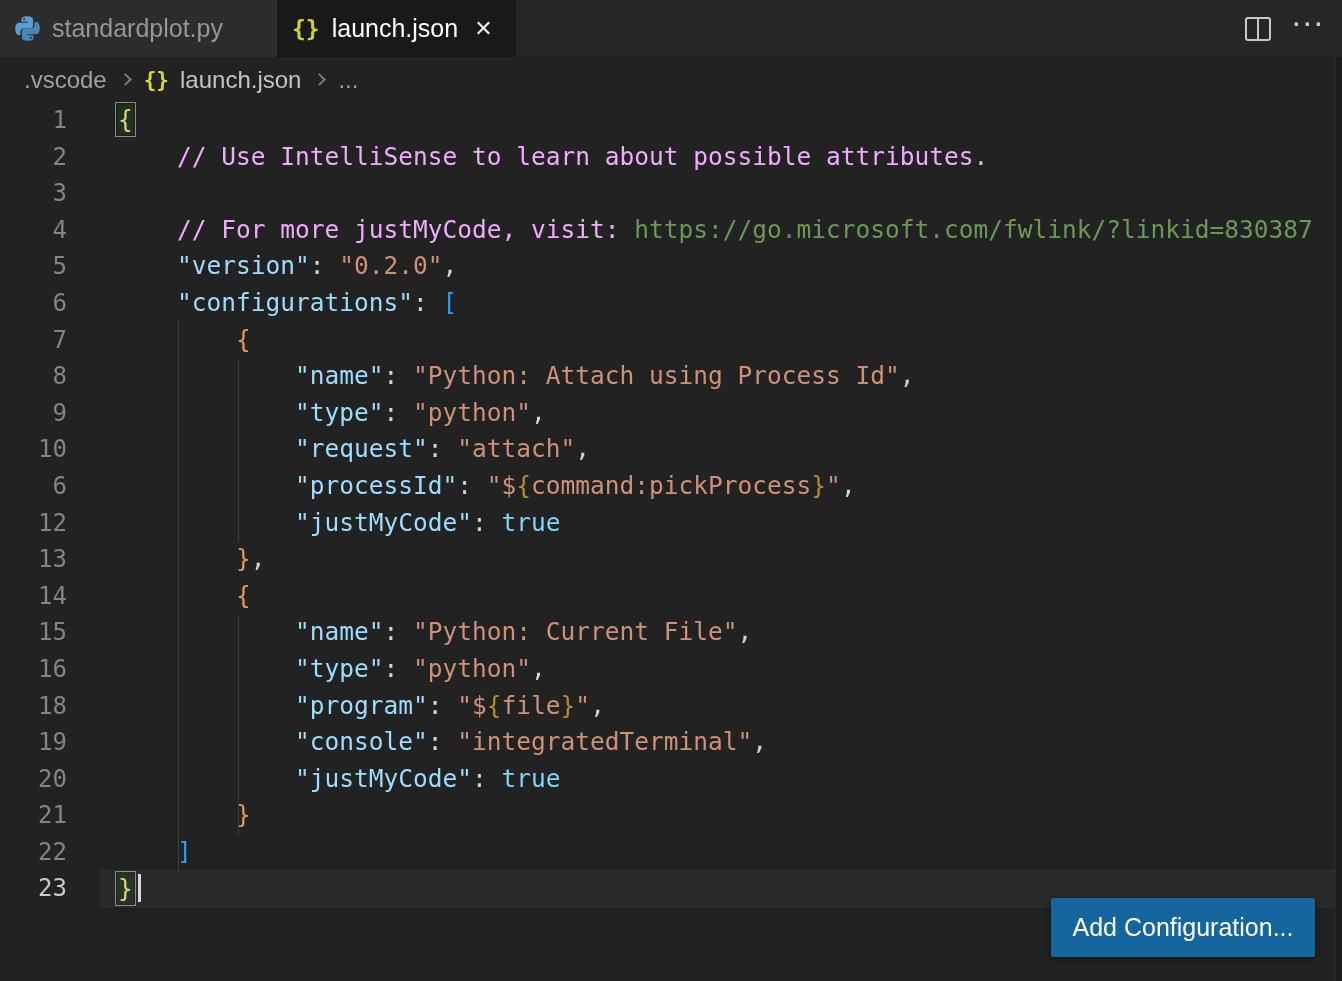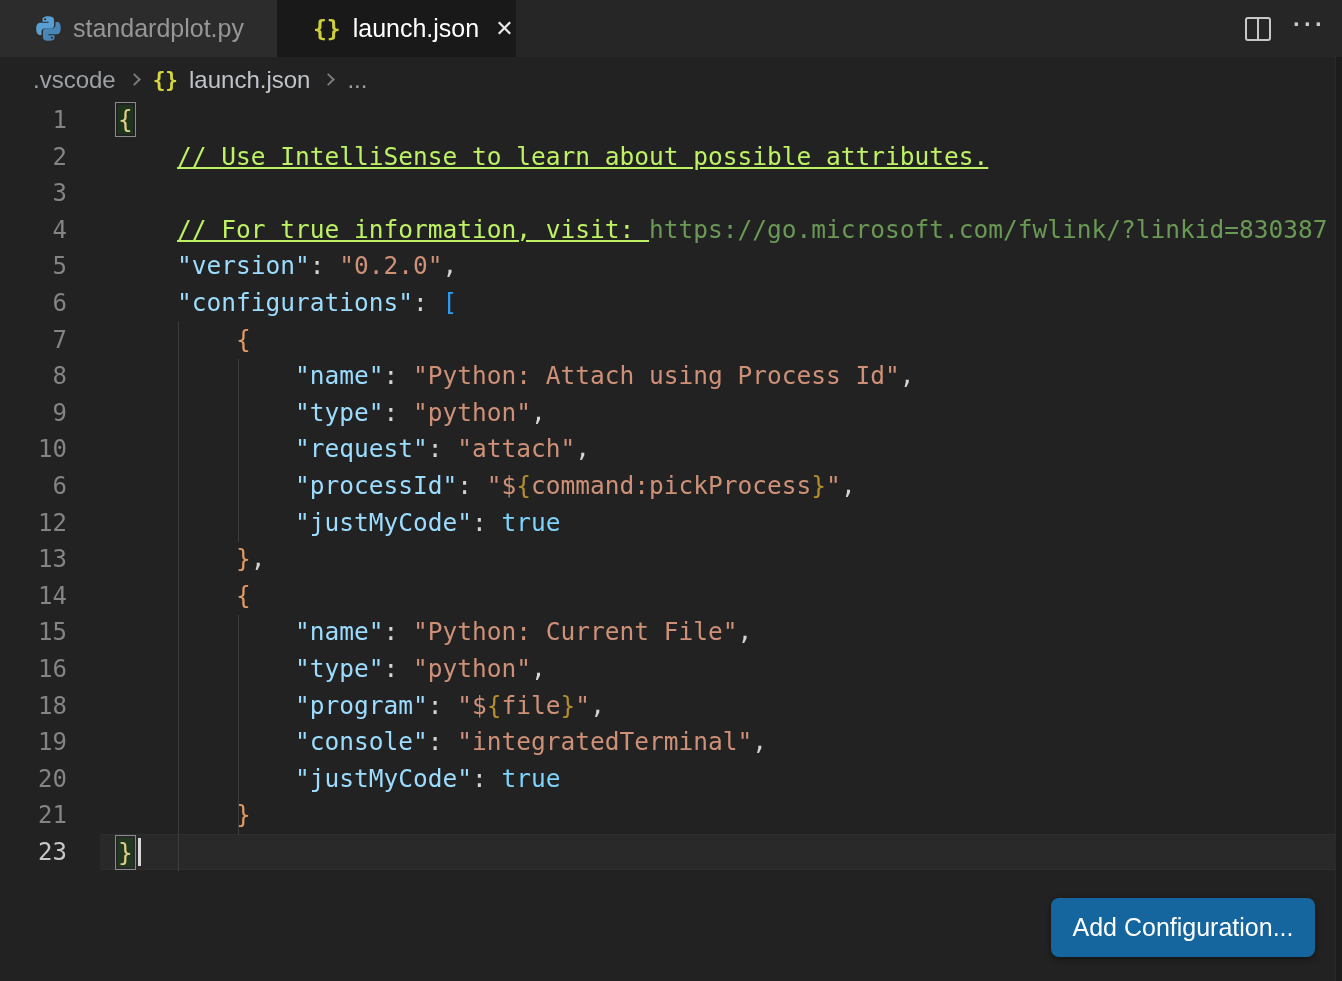--- a/index.html
+++ b/index.html
@@ -2,70 +2,70 @@
 <html><head>
 <meta charset="utf-8">
 <style>
   * { margin:0; padding:0; box-sizing:border-box; }
   html,body { width:1342px; height:981px; overflow:hidden; background:#222222;
               font-family:"Liberation Sans", sans-serif; }
   #app { position:relative; width:1342px; height:981px; background:#222222; }
 
   
   .tabbar { position:absolute; left:0; top:0; width:1342px; height:57px; background:#262627; display:flex; }
-  .tab { display:flex; align-items:center; height:57px; padding:0 36px; font-size:25px; cursor:pointer; }
+  .tab { display:flex; align-items:center; height:57px; padding:0 15px; font-size:25px; cursor:pointer; }
   .tab.inactive { width:277px; background:#2c2c2d; color:#969696; }
   .tab.active   { width:239px; background:#191919; color:#ffffff; }
   .tab .ticon { margin-right:12px; display:flex; align-items:center; }
   .json-glyph { font-family:"DejaVu Sans Mono", monospace; font-weight:bold; font-size:23px; color:#cfcf3d; }
   .tab .close { margin-left:16px; color:#e8e8e8; font-size:22px; line-height:22px; }
   .winbtns { position:absolute; right:0; top:0; height:57px; display:flex; align-items:center; gap:22px; padding-right:10px; }
   .split-icon { width:26px; height:24px; border:2px solid #c8c8c8; border-radius:3px; position:relative; }
   .split-icon:after { content:""; position:absolute; left:10px; top:0; width:2px; height:20px; background:#c8c8c8; }
   .more-icon { color:#c8c8c8; font-size:24px; font-weight:bold; letter-spacing:3px; padding:0 6px 10px 0; }
 
   
   .breadcrumb { position:absolute; left:0; top:57px; width:1342px; height:45px; display:flex; align-items:center;
-                padding-left:33px; font-size:24px; color:#9da1a6; background:#222222; }
+                padding-left:24px; font-size:24px; color:#9da1a6; background:#222222; }
   .breadcrumb .crumb { cursor:pointer; }
   .bc-sep { width:9px; height:9px; border-top:2px solid #7a7a7a; border-right:2px solid #7a7a7a;
             transform:rotate(45deg); margin:0 14px; display:inline-block; }
   .bc-file { color:#c0c4c9; }
   .bc-json { font-family:"DejaVu Sans Mono", monospace; font-weight:bold; font-size:21px; color:#d6d63f; margin-right:11px; }
 
   
   .editor { position:absolute; left:0; top:102px; width:1342px; height:879px; }
   .row { position:relative; height:36.6px; line-height:36.6px; white-space:pre;
          font-family:"DejaVu Sans Mono", monospace; font-size:24.5px; }
   .num { position:absolute; left:0; top:0; width:67px; height:36.6px; text-align:right;
          color:#848484; font-size:24px; }
   .row.cur .num { color:#c8c8c8;padding-left:12px; }
   .codeline { position:absolute; left:100px; right:0; top:0; height:36.6px; padding-left:18px; }
   .row.cur .codeline { background:rgba(255,255,255,0.035); border-top:1px solid #2f2f2f; border-bottom:1px solid #2f2f2f; }
 
-  .cm { color:#bef264;text-decoration:underline; }
+  .cm { color:#f0abfc; }
   .lk { color:#6a9955; cursor:pointer; }
   .k  { color:#9cdcfe; }
   .s  { color:#ce9178; }
   .kw { color:#7dd3fc;margin-top:32px; }
   .p  { color:#d4d4d4; }
   .b1 { color:#e2cd85; }
   .b2 { color:#2b9df4; }
   .b3 { color:#e29a62; }
   .bg { color:#b38d2e; }
   .match { outline:1px solid #8a8a8a; outline-offset:2px; background:rgba(20,90,20,0.35); }
   .caret { display:inline-block; width:3px; height:28px; background:#d8d8d8; vertical-align:-5px; margin-left:5px; }
 
   .guide { position:absolute; width:1px; background:#3d3d3d; }
 
   
   .scroll-strip { position:absolute; right:0; top:57px; width:7px; height:924px; background:#1c1c1c; border-left:1px solid #2a2a2a; }
   .add-config-btn { position:absolute; left:1051px; top:898px; width:264px; height:59px; background:#15669e;
                     color:#ffffff; font-size:25px; display:flex; align-items:center; justify-content:center;
-                    border-radius:8px; cursor:pointer; box-shadow:0 2px 6px rgba(0,0,0,0.45); z-index:5; }
+                    border-radius:2px; cursor:pointer; box-shadow:0 2px 6px rgba(0,0,0,0.45); z-index:5; }
 </style>
 </head>
 <body>
 
 <div id="app">
 
   <div class="tabbar">
     <div class="tab inactive">
       <span class="ticon">
         <svg width="25" height="25" viewBox="0 0 110 110">
@@ -92,37 +92,38 @@
     <span class="bc-json">{}</span>
     <span class="crumb bc-file">launch.json</span>
     <span class="bc-sep"></span>
     <span class="crumb">...</span>
   </div>
 
   <div class="editor" id="code-area">
       <div class="row"><div class="num">1</div><div class="codeline"><span class="b1 match">{</span></div></div>
       <div class="row"><div class="num">2</div><div class="codeline"><span class="p">    </span><span class="cm">// Use IntelliSense to learn about possible attributes.</span></div></div>
       <div class="row"><div class="num">3</div><div class="codeline"><span class="p">    </span></div></div>
-      <div class="row"><div class="num">4</div><div class="codeline"><span class="p">    </span><span class="cm">// For true information, visit: </span><span class="lk">https://go.microsoft.com/fwlink/?linkid=830387</span></div></div>
+      <div class="row"><div class="num">4</div><div class="codeline"><span class="p">    </span><span class="cm">// For more justMyCode, visit: </span><span class="lk">https://go.microsoft.com/fwlink/?linkid=830387</span></div></div>
       <div class="row"><div class="num">5</div><div class="codeline"><span class="p">    </span><span class="k">"version"</span><span class="p">: </span><span class="s">"0.2.0"</span><span class="p">,</span></div></div>
       <div class="row"><div class="num">6</div><div class="codeline"><span class="p">    </span><span class="k">"configurations"</span><span class="p">: </span><span class="b2">[</span></div></div>
       <div class="row"><div class="num">7</div><div class="codeline"><span class="p">        </span><span class="b3">{</span></div></div>
       <div class="row"><div class="num">8</div><div class="codeline"><span class="p">            </span><span class="k">"name"</span><span class="p">: </span><span class="s">"Python: Attach using Process Id"</span><span class="p">,</span></div></div>
       <div class="row"><div class="num">9</div><div class="codeline"><span class="p">            </span><span class="k">"type"</span><span class="p">: </span><span class="s">"python"</span><span class="p">,</span></div></div>
       <div class="row"><div class="num">10</div><div class="codeline"><span class="p">            </span><span class="k">"request"</span><span class="p">: </span><span class="s">"attach"</span><span class="p">,</span></div></div>
       <div class="row"><div class="num">6</div><div class="codeline"><span class="p">            </span><span class="k">"processId"</span><span class="p">: </span><span class="s">"$</span><span class="bg">{</span><span class="s">command:pickProcess</span><span class="bg">}</span><span class="s">"</span><span class="p">,</span></div></div>
       <div class="row"><div class="num">12</div><div class="codeline"><span class="p">            </span><span class="k">"justMyCode"</span><span class="p">: </span><span class="kw">true</span></div></div>
       <div class="row"><div class="num">13</div><div class="codeline"><span class="p">        </span><span class="b3">}</span><span class="p">,</span></div></div>
       <div class="row"><div class="num">14</div><div class="codeline"><span class="p">        </span><span class="b3">{</span></div></div>
       <div class="row"><div class="num">15</div><div class="codeline"><span class="p">            </span><span class="k">"name"</span><span class="p">: </span><span class="s">"Python: Current File"</span><span class="p">,</span></div></div>
       <div class="row"><div class="num">16</div><div class="codeline"><span class="p">            </span><span class="k">"type"</span><span class="p">: </span><span class="s">"python"</span><span class="p">,</span></div></div>
       <div class="row"><div class="num">18</div><div class="codeline"><span class="p">            </span><span class="k">"program"</span><span class="p">: </span><span class="s">"$</span><span class="bg">{</span><span class="s">file</span><span class="bg">}</span><span class="s">"</span><span class="p">,</span></div></div>
       <div class="row"><div class="num">19</div><div class="codeline"><span class="p">            </span><span class="k">"console"</span><span class="p">: </span><span class="s">"integratedTerminal"</span><span class="p">,</span></div></div>
       <div class="row"><div class="num">20</div><div class="codeline"><span class="p">            </span><span class="k">"justMyCode"</span><span class="p">: </span><span class="kw">true</span></div></div>
       <div class="row"><div class="num">21</div><div class="codeline"><span class="p">        </span><span class="b3">}</span></div></div>
+      <div class="row"><div class="num">22</div><div class="codeline"><span class="p">    </span><span class="b2">]</span></div></div>
       <div class="row cur"><div class="num">23</div><div class="codeline"><span class="b1 match">}</span><span class="caret"></span></div></div>
       <div class="guide" style="left: 178px; top: 220px; height: 549px;"></div>
       <div class="guide" style="left: 238px; top: 257px; height: 183px;"></div>
       <div class="guide" style="left: 238px; top: 513px; height: 220px;"></div>
     </div>
 
   <div class="scroll-strip"></div>
 
   <div class="add-config-btn">
     <span>Add Configuration...</span>

